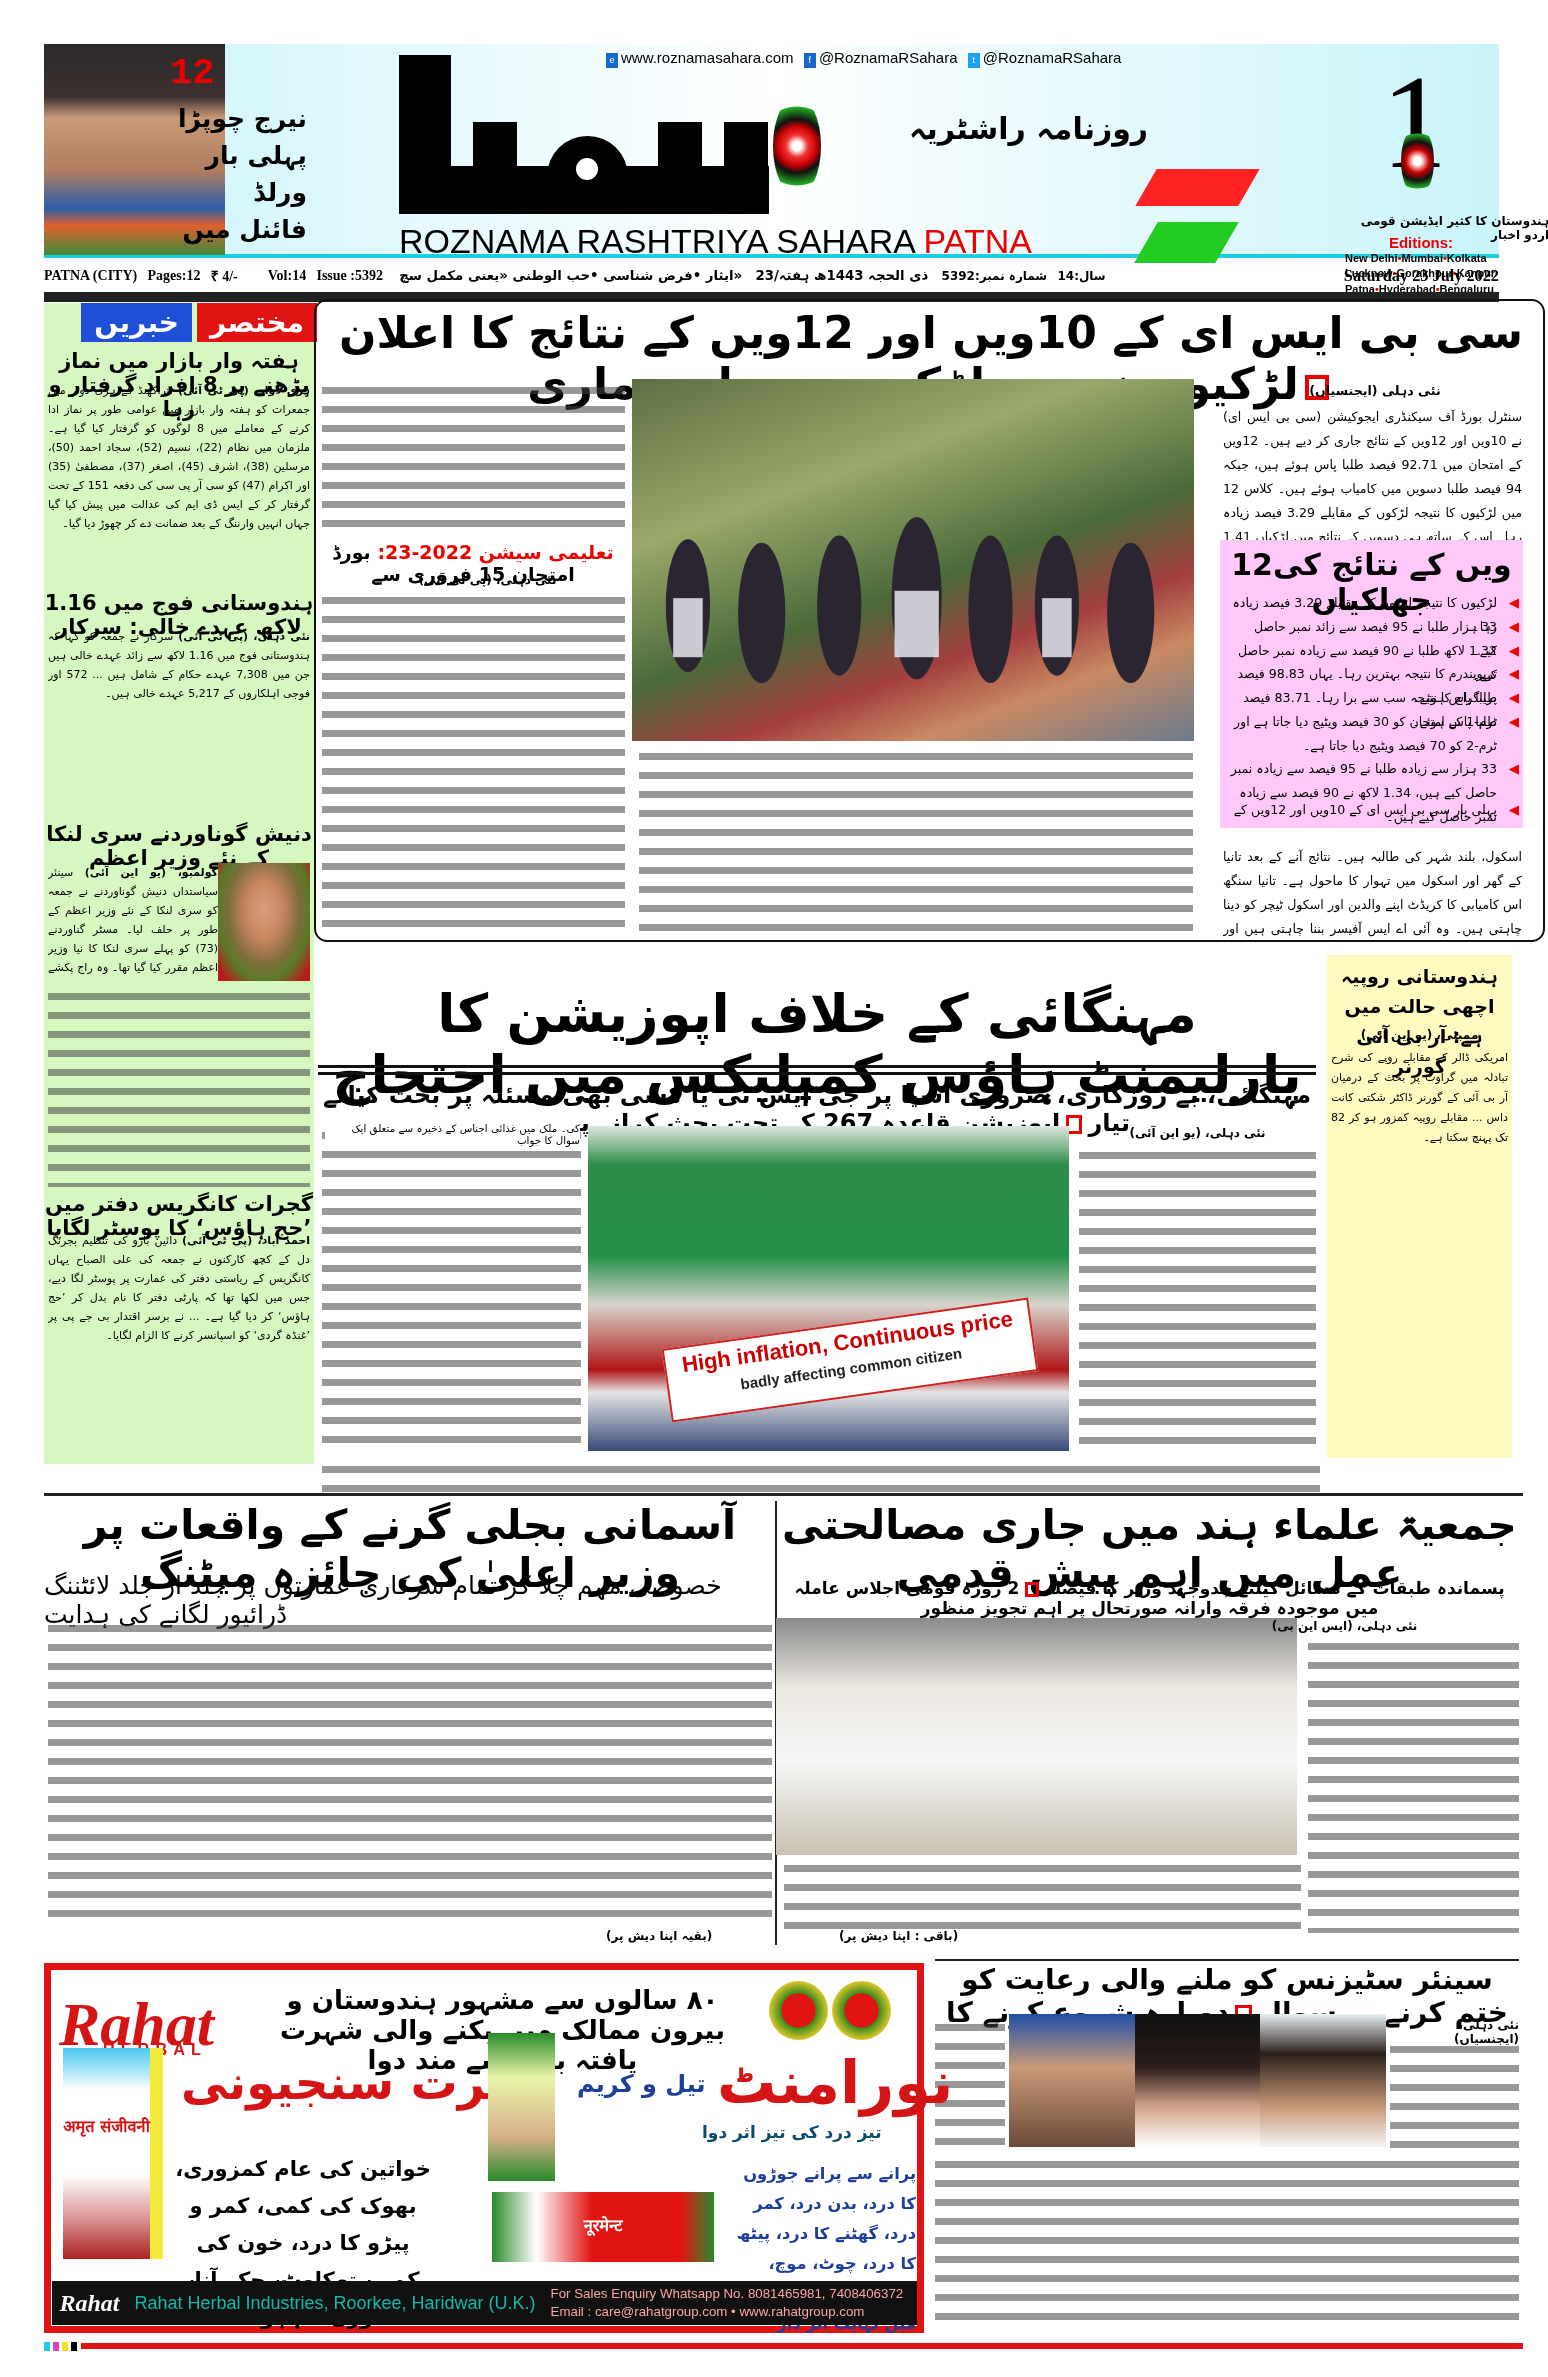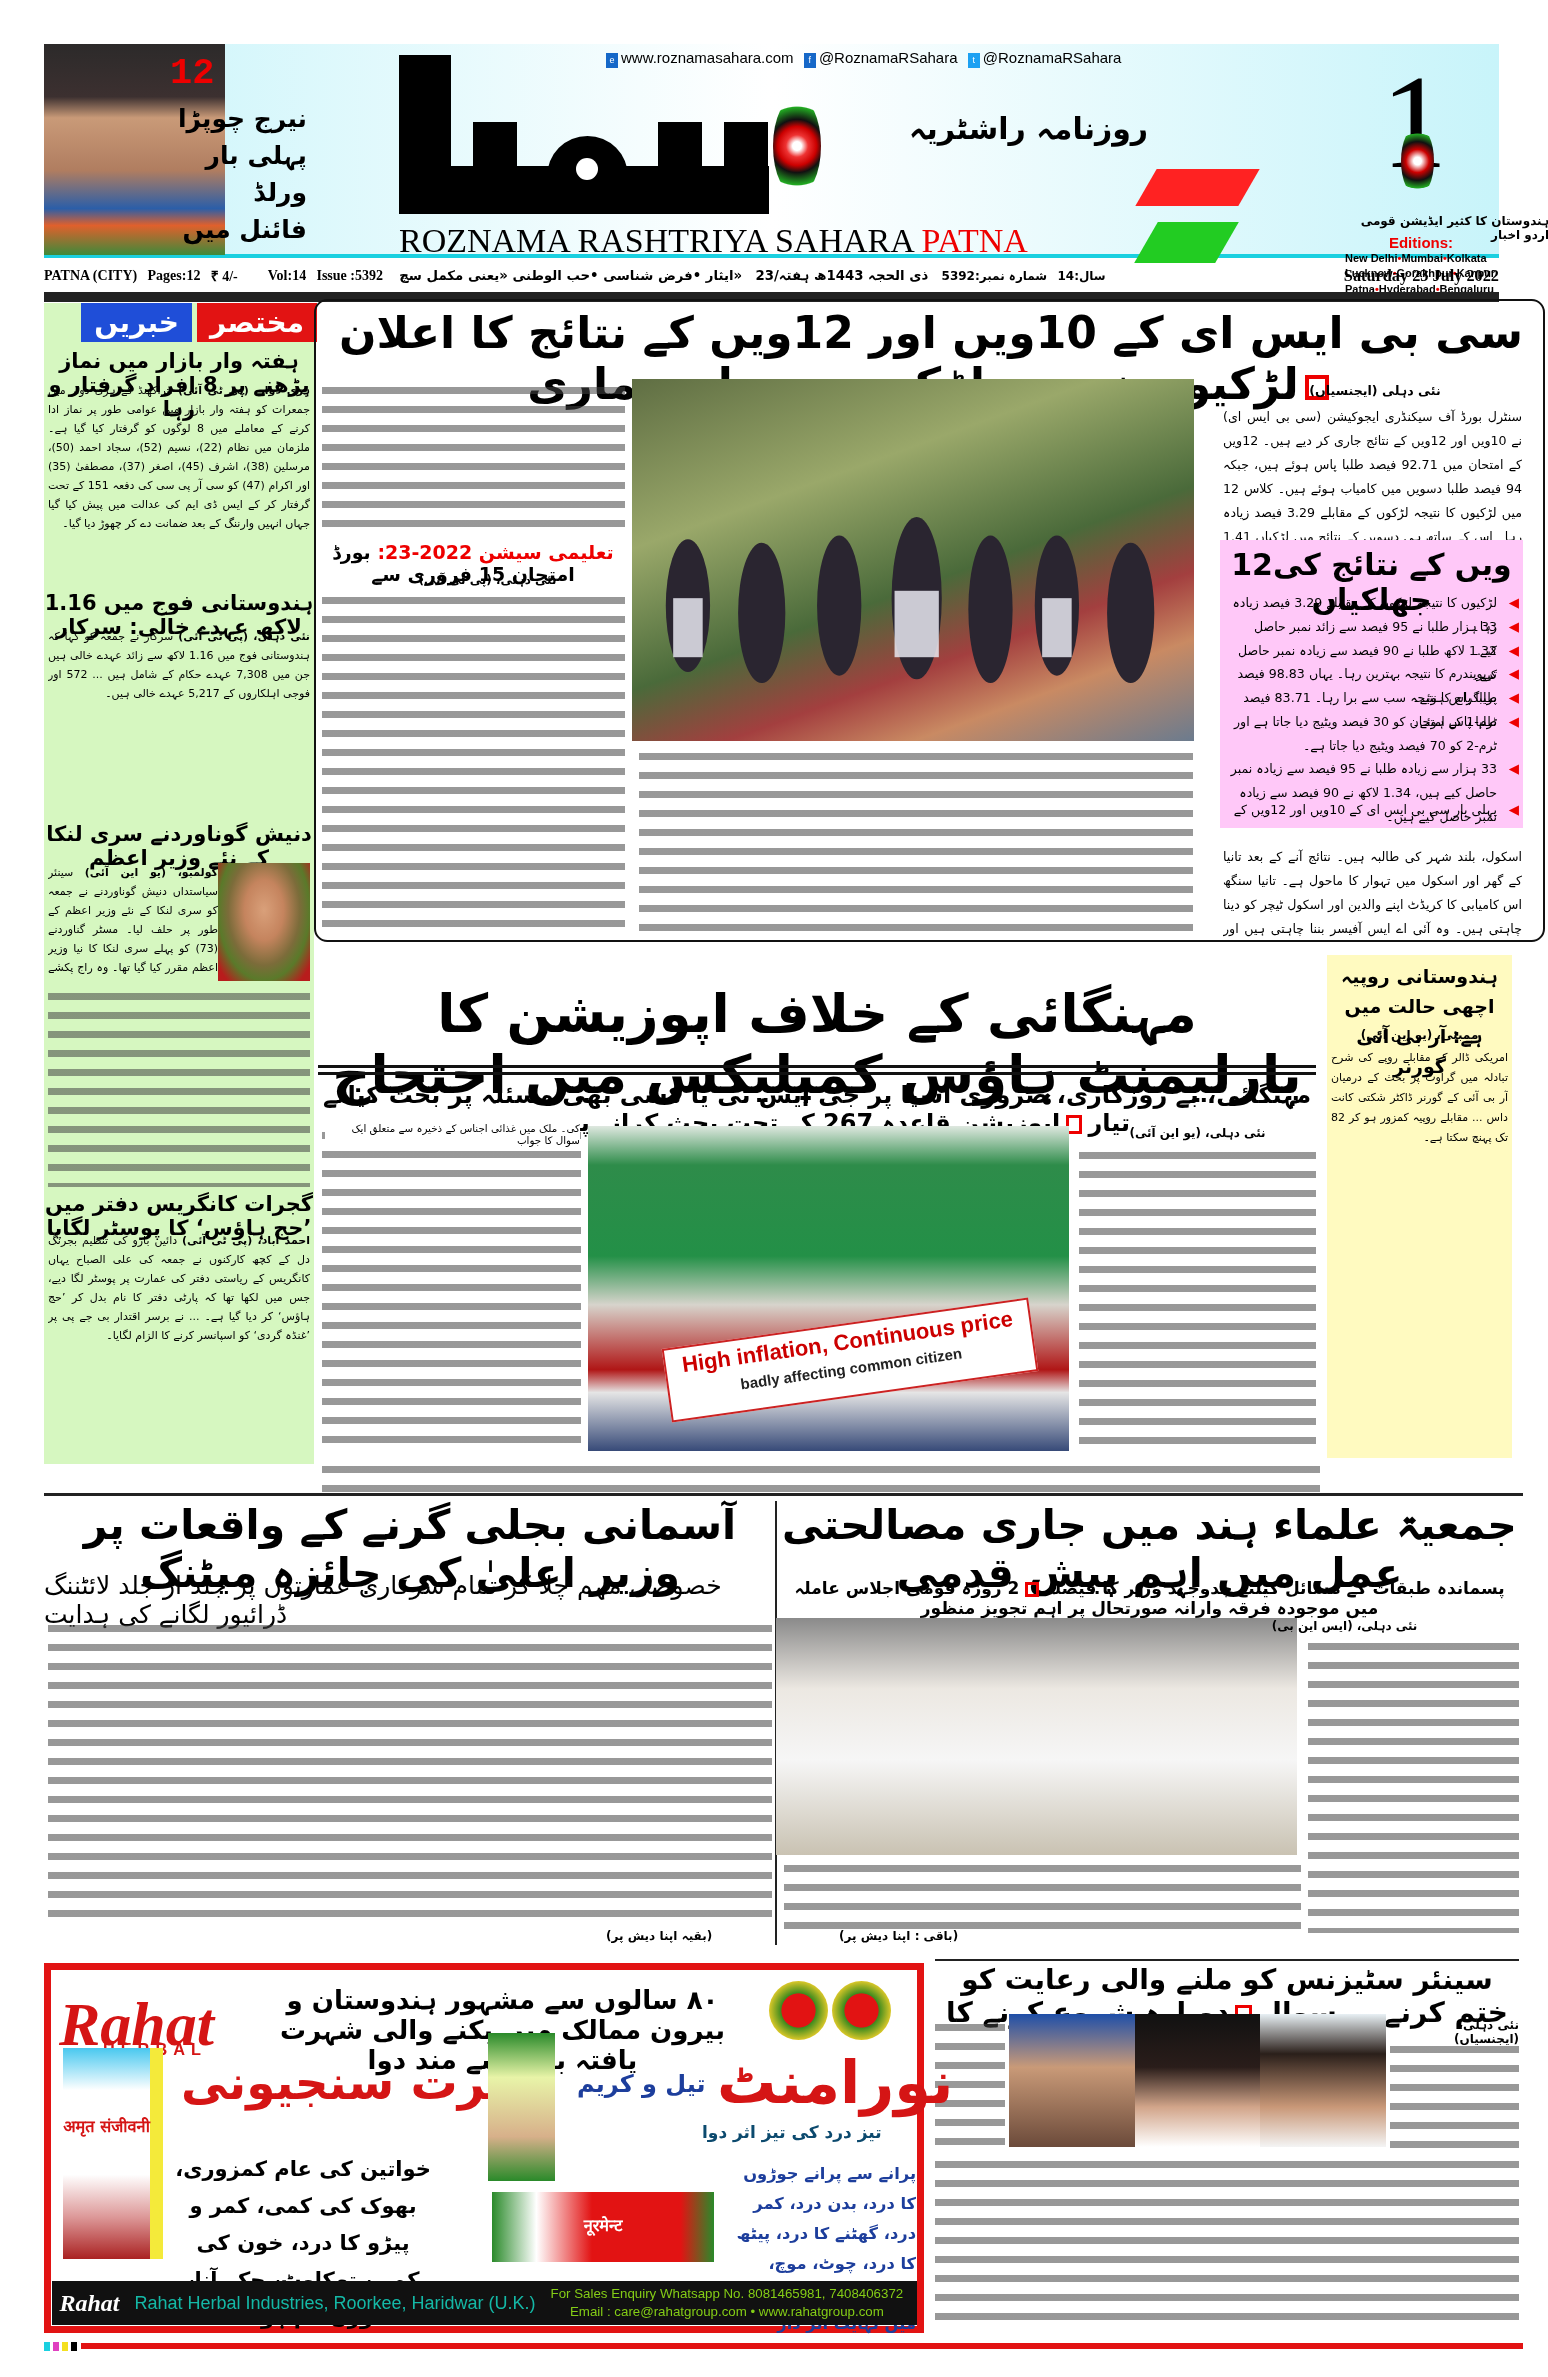--- a/index.html
+++ b/index.html
@@ -12,21 +12,21 @@
 #neeraj-num{left:170px;top:52px;font-size:37px;font-weight:bold;color:#e00;font-family:Liberation Mono, monospace}
 #neeraj-text{left:159px;top:100px;width:148px;font-size:25px;font-weight:bold;line-height:37px}
 #logo-bars{left:399px;top:55px;width:739px;height:159px}
 .lb{position:absolute;background:#000}
 #social{left:606px;top:49px;font-size:15px;font-family:"Liberation Sans",sans-serif;display:flex;gap:10.3px;align-items:center}
 .soc-ico{display:inline-block;width:12px;height:15px;background:#1668c8;color:#fff;font-size:9px;text-align:center;line-height:15px;margin-right:3px}
 #sunburst{left:773px;top:96px;width:48px;height:100px;border-radius:50%;background:radial-gradient(circle,#fff 8%,#e33 20%,#c00 35%,#111 48%,#2a2 70%,transparent 72%)}
 #rozname{left:909px;top:111px;font-size:30px;font-weight:bold}
 #flag-r{left:1146px;top:169px;width:103px;height:37px;background:#f22;transform:skewX(-30deg)}
 #flag-g{left:1146px;top:222px;width:81px;height:41px;background:#2c2;transform:skewX(-30deg)}
-#brand-en{left:399px;top:222px;font-size:34px;font-family:Liberation Serif, serif;letter-spacing:0px}
+#brand-en{left:399px;top:222px;font-size:34px;font-family:Liberation Sans, sans-serif;letter-spacing:0px}
 #brand-en span{color:#e00}
 #one-digit{left:1381px;top:59px;font-size:133px;font-family:"Liberation Serif",serif;line-height:126px}
 #one-sun{left:1401px;top:126px;width:33px;height:70px;border-radius:50%;background:radial-gradient(circle,#fff 10%,#c00 30%,#111 50%,#2a2 70%,transparent 72%)}
 #tagline-ur{left:1345px;top:214px;font-size:12px;font-weight:bold}
 #editions{left:1345px;top:235px;width:152px;font-family:"Liberation Sans",sans-serif;font-size:11px;line-height:15.5px;font-weight:bold}
 #editions .t{color:#e00;font-size:15px;text-align:center}
 #editions .dot{color:#e00}
 
 #dateline{left:44px;top:259px;width:1455px;height:33px;display:flex;align-items:center;font-family:"Liberation Serif",serif;font-weight:bold;font-size:14px}
 #dl-rule{left:44px;top:292px;width:1455px;height:10.3px;background:#222}
@@ -86,21 +86,21 @@
 #amrit-desc{left:170px;top:2151px;width:266px;font-size:21px;font-weight:bold;text-align:center;line-height:37px;direction:rtl}
 #box2{left:488px;top:2033px;width:67px;height:148px;background:linear-gradient(180deg,#2a8a2a 0,#e8f4a8 30%,#d7b08a 70%,#2a8a2a 100%)}
 #box3{left:492px;top:2192px;width:222px;height:70px;background:linear-gradient(90deg,#2a8a2a,#fff 20%,#e21313 45%,#e21313 85%,#2a8a2a)}
 #noor{left:614px;top:2048px;font-size:59px;font-weight:bold;color:#d51515}
 #noor-sub{left:577px;top:2070px;font-size:24px;font-weight:bold;color:#1d3e9c}
 #noor-tag{left:702px;top:2122px;font-size:17px;font-weight:bold;color:#0c4a6e}
 #noor-desc{left:562px;top:2166px;width:355px;font-size:16.3px;font-weight:bold;color:#1d3e9c;text-align:right;direction:rtl;line-height:30px}
 #ad-footer{left:52px;top:2281px;width:865px;height:44px;background:#111;display:flex;align-items:center;gap:15px;padding:0 7.4px;font-family:"Liberation Sans",sans-serif}
 #ad-footer .lg{color:#fff;font-family:"Liberation Serif",serif;font-style:italic;font-weight:bold;font-size:24px}
 #ad-footer .co{color:#14b8a6;font-size:18px}
-#ad-footer .ct{color:#84cc16;font-size:13.3px;line-height:18px;text-align:center}
+#ad-footer .ct{color:#fca5a5;font-size:13.3px;line-height:18px;}
 
 #cbar{left:44px;top:2343px;width:1479px;height:6px;background:#e21313}
 .sw{position:absolute;top:2342px;width:6px;height:9px}
 .caption-dl{position:absolute;font-size:12px;font-weight:bold}
 </style>
 </head>
 <body>
 
 <div id="masthead" class="abs"></div>
 <div id="neeraj" class="abs"></div>

